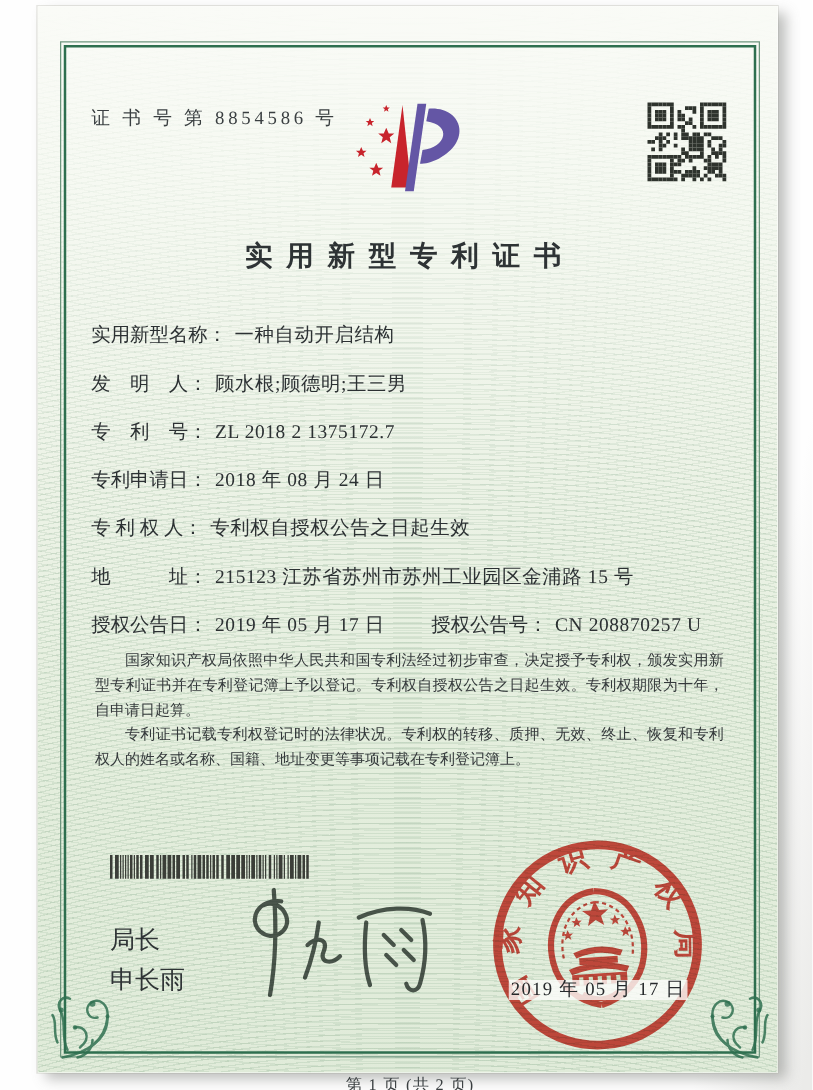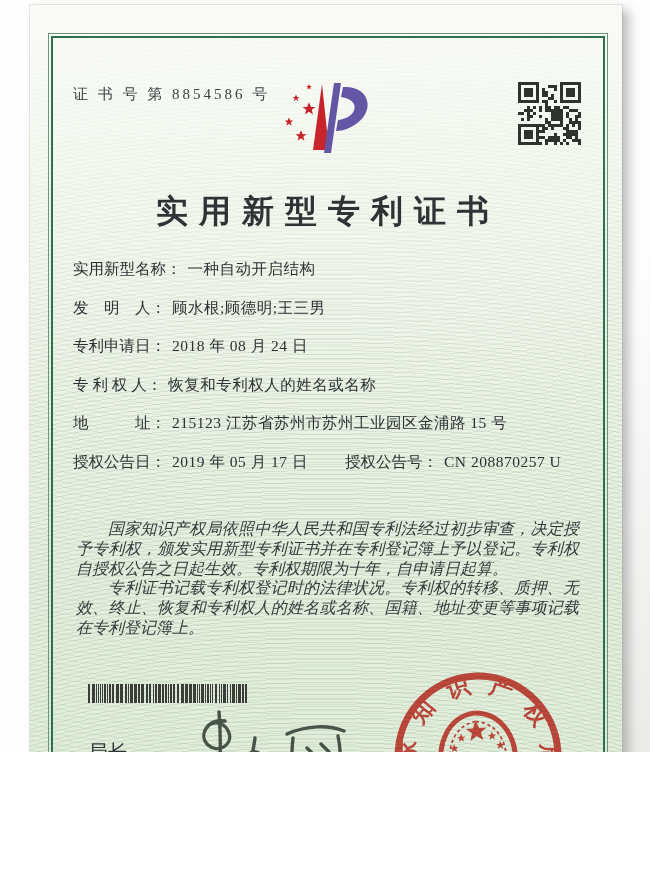--- a/index.html
+++ b/index.html
@@ -1,44 +1,44 @@
 <!DOCTYPE html>
 <html><head>
 <meta charset="utf-8">
 <style>
   html,body{margin:0;padding:0;}
   body{width:650px;height:872px;background:#fff;font-family:"Liberation Serif",serif;}
-  .page{position:relative;width:650px;height:752px;overflow:hidden;
+  .page{position:relative;width:650px;height:872px;overflow:hidden;
         background:linear-gradient(100deg,#fefefe 88%,#ebebe9 99%);}
   .cert{position:absolute;left:30px;top:5px;width:592px;height:853px;
         background:linear-gradient(178deg,#fafbf7 0%,#f6f9f2 16%,#edf3e7 42%,#e4eedd 70%,#e0ebd9 100%);
         box-shadow:7px 5px 10px rgba(110,112,108,.45),0 0 0 1px #e6e6e2;}
   .wave{position:absolute;inset:0;pointer-events:none;
         background:
           repeating-radial-gradient(circle at 50% 215%, rgba(105,150,115,.16) 0 1px, transparent 1px 4px),
           repeating-radial-gradient(circle at 50% -125%, rgba(105,150,115,.12) 0 1px, transparent 1px 5px);
         -webkit-mask-image:linear-gradient(to bottom,transparent 0%,rgba(0,0,0,.35) 20%,#000 48%);
         mask-image:linear-gradient(to bottom,transparent 0%,rgba(0,0,0,.35) 20%,#000 48%);}
   .frame-outer{position:absolute;left:18px;top:28px;right:14px;bottom:12px;border:1px solid #6d967e;}
   .frame-inner{position:absolute;left:21px;top:31px;right:17px;bottom:15px;border:2.5px solid #2e6f4f;}
   .cert-no{position:absolute;left:43px;top:80px;font-size:15px;letter-spacing:3px;color:#3a3f41;}
   .logo{position:absolute;left:250px;top:73px;}
   .qr{position:absolute;left:488px;top:77px;width:63px;height:63px;display:grid;
       grid-template-columns:repeat(21,3px);grid-auto-rows:3px;}
   .qr i{display:block;}
   .qr i.d{background:#2e332d;}
   .title{position:absolute;left:18px;right:14px;top:185px;text-align:center;
-         font-size:32px;font-weight:600;letter-spacing:11px;color:#2e3335;}
+         font-size:22px;font-weight:600;letter-spacing:11px;color:#2e3335;}
   .fields{position:absolute;left:43px;top:254px;right:40px;font-size:15.5px;color:#2c3133;}
   .field-row{height:38.6px;line-height:20px;position:relative;font-family:Liberation Serif, serif;}
   .flabel{display:inline-block;}
   .fvalue{margin-left:6px;letter-spacing:.5px;}
   .pair2{position:absolute;left:272px;top:0;}
-  .body-text{position:absolute;left:46px;top:514px;width:503px;font-size:16px;line-height:19.8px;
-             color:#34393b;text-align:justify;font-style:italic;}
+  .body-text{position:absolute;left:46px;top:514px;width:503px;font-size:12px;line-height:19.8px;
+             color:#34393b;text-align:justify;}
   .body-text p{margin:0;text-indent:2em;}
   .barcode{position:absolute;left:58px;top:679px;height:19px;display:flex;align-items:stretch;}
   .barcode i{display:block;background:#3b3e38;}
   .official{position:absolute;left:58px;top:731px;font-size:20px;color:#2f3436;
             font-family:"Liberation Sans",sans-serif;line-height:32px;}
   .signature{position:absolute;left:158px;top:702px;mix-blend-mode:multiply;}
   .seal{position:absolute;left:360px;top:663px;mix-blend-mode:multiply;}
   .seal-date{position:absolute;left:366px;top:777px;width:165px;text-align:center;
              font-size:15px;color:#26292b;letter-spacing:1px;}
   .seal-date span{background:rgba(252,253,250,.8);padding:0 2px;}
@@ -555,24 +555,27 @@
     <div class="title">实用新型专利证书</div>
 
     <div class="fields">
       <div class="field-row">
         <span class="flabel">实用新型名称：</span><span class="fvalue">一种自动开启结构</span>
       </div>
       <div class="field-row">
         <span class="flabel">发　明　人：</span><span class="fvalue">顾水根;顾德明;王三男</span>
       </div>
       <div class="field-row">
+        <span class="flabel">专　利　号：</span><span class="fvalue">ZL 2018 2 1375172.7</span>
+      </div>
+      <div class="field-row">
         <span class="flabel">专利申请日：</span><span class="fvalue">2018 年 08 月 24 日</span>
       </div>
       <div class="field-row">
-        <span class="flabel">专 利 权 人：</span><span class="fvalue">恢复和专利权人的姓名或名称</span>
+        <span class="flabel">专 利 权 人：</span><span class="fvalue">专利权自授权公告之日起生效</span>
       </div>
       <div class="field-row">
         <span class="flabel">地　　　址：</span><span class="fvalue">215123 江苏省苏州市苏州工业园区金浦路 15 号</span>
       </div>
       <div class="field-row">
         <span class="flabel">授权公告日：</span><span class="fvalue">2019 年 05 月 17 日</span>
         <span class="pair2">
           <span class="flabel">授权公告号：</span><span class="fvalue">CN 208870257 U</span>
         </span>
       </div>

